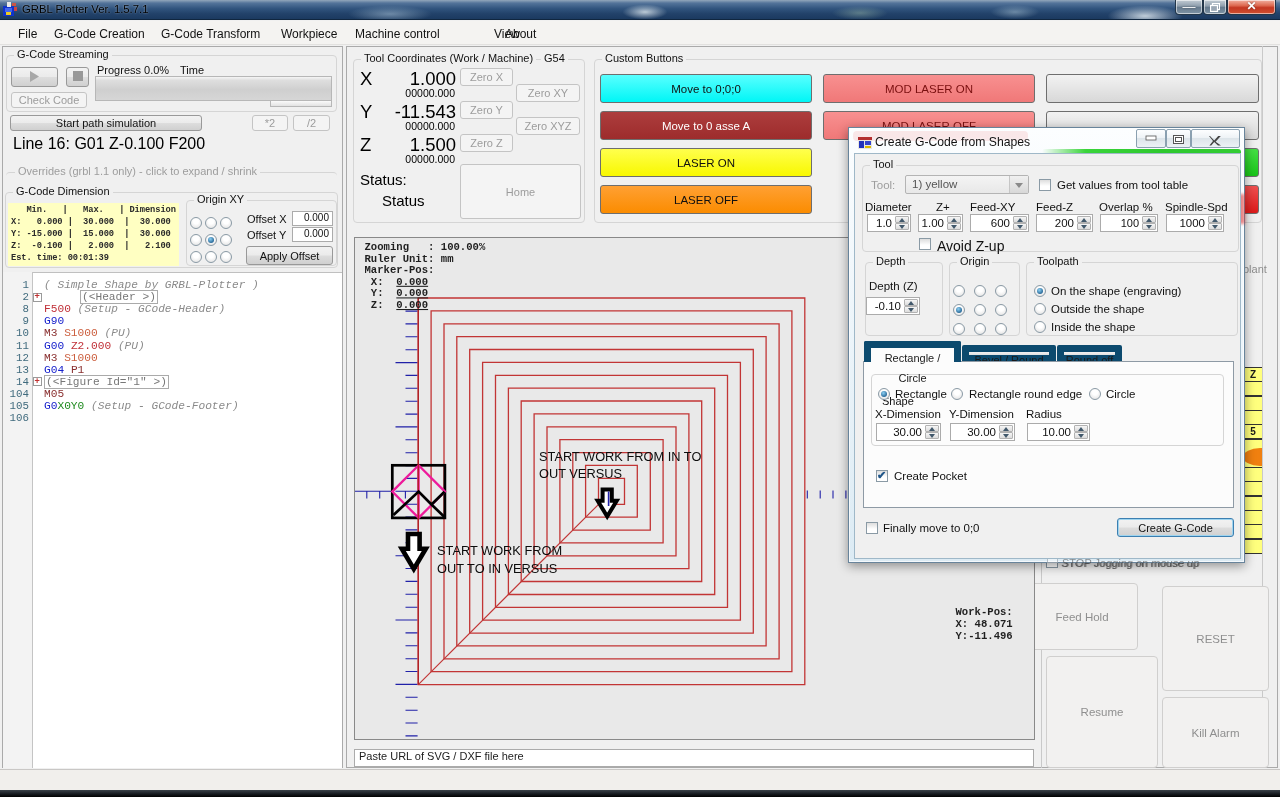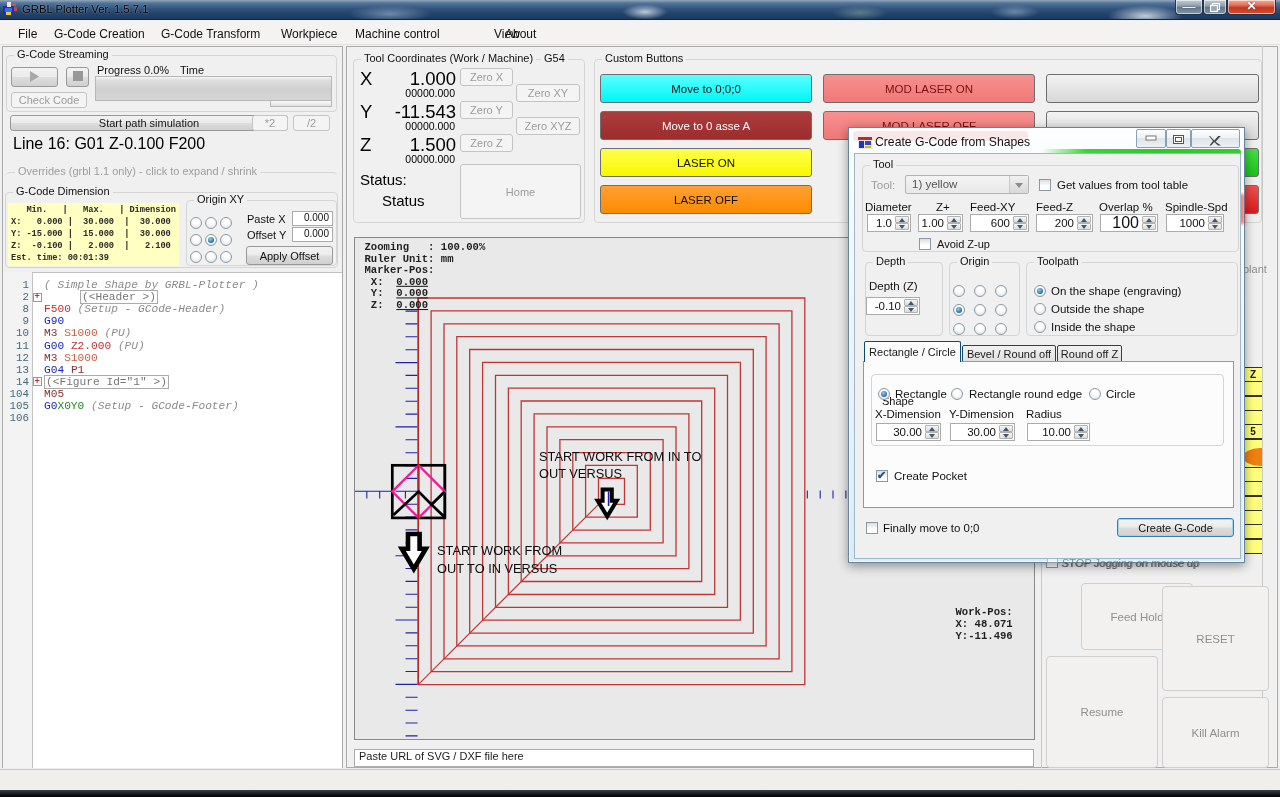--- a/index.html
+++ b/index.html
@@ -87,21 +87,21 @@
 .dcap{position:absolute;top:1px;height:19px;border:1px solid #8aa0b0;border-radius:2px;
  background:linear-gradient(180deg,#fdfeff 0%,#eef3f6 45%,#dde5ea 50%,#ecf1f5 100%);text-align:center;}
 .dcap svg{display:block;margin:5px auto 0;}
 #dclient{position:absolute;left:5px;top:25px;width:387px;height:406px;background:#f0f0f0;border:1px solid #9fb8c8;font-size:11px;}
 #dclient .glbl.dg{background:#f0f0f0;}
 #combo{position:absolute;left:50px;top:21px;width:124px;height:19px;border:1px solid #b4b4b4;background:linear-gradient(180deg,#f4f4f4,#e8e8e8);border-radius:2px;}
 #combo>span:first-child{position:absolute;left:6px;top:2px;font-size:11.5px;color:#555;}
 #comboarr{position:absolute;right:0;top:0;width:19px;height:17px;background:linear-gradient(180deg,#f0f0f0,#d8d8d8);border-left:1px solid #c6c6c6;}
 #comboarr b{position:absolute;left:5px;top:7px;width:0;height:0;border:4px solid transparent;border-top:5px solid #8a8a8a;}
 #tabpage{position:absolute;left:8px;top:207px;width:371px;height:147px;background:#fcfcfc;border:1px solid #8e9aa5;}
-.tab{position:absolute;border:1px solid #0c4a6e;font-size:11px;text-align:center;background:linear-gradient(180deg,#f2f2f2,#e0e0e0);line-height:17px;border-radius:2px 2px 0 0;}
+.tab{position:absolute;border:7px solid #0c4a6e;font-size:11px;text-align:center;background:linear-gradient(180deg,#f2f2f2,#e0e0e0);line-height:17px;border-radius:2px 2px 0 0;}
 .tab.on{background:#fcfcfc;border-bottom:none;line-height:20px;z-index:2;}
 #dclient .grp{border-color:#d5d5d5;}
 #dclient .lbl{top-margin:0;}
 .nud{position:absolute;border:1px solid #ababab;background:#fff;}
 .nv{position:absolute;right:18px;top:0;color:#111;}
 .spu,.spd{position:absolute;right:1px;width:14px;height:7px;border:1px solid #b2b2b2;border-radius:1px;background:linear-gradient(180deg,#f6f6f6,#dcdcdc);}
 .spu{top:1px;}
 .spd{bottom:1px;}
 .spu b{position:absolute;left:3px;top:1px;width:0;height:0;border:3.5px solid transparent;border-top:none;border-bottom:4px solid #41586b;}
 .spd b{position:absolute;left:3px;top:1px;width:0;height:0;border:3.5px solid transparent;border-bottom:none;border-top:4px solid #41586b;}
@@ -152,21 +152,21 @@
         <rect width="10" height="10" fill="#989898"></rect>
       </svg></span>
   </div>
 <div class="btn dis" style="left:11px;top:92px;width:76px;height:16px;">
     <span style="">Check Code</span>
   </div>
 <div class="lbl" style="left:97px;top:64px;">Progress 0.0%</div>
 <div class="lbl" style="left:180px;top:64px;">Time</div>
 <div id="pbar1"></div>
 <div id="pbar2"></div>
-<div class="btn" style="left:10px;top:115px;width:278px;height:16px;">
+<div class="btn" style="left:10px;top:115px;width:192px;height:16px;">
     <span style="">Start path simulation</span>
   </div>
 <div class="btn dis" style="left:252px;top:115px;width:36px;height:16px;">
     <span style="">*2</span>
   </div>
 <div class="btn dis" style="left:293px;top:115px;width:37px;height:16px;">
     <span style="">/2</span>
   </div>
 <div id="lineinfo">Line 16: G01 Z-0.100 F200</div>
 <div class="grp" style="left:6px;top:172px;width:331px;height:24px;border-bottom:none;border-left:none;border-right:none"></div>
@@ -184,21 +184,21 @@
 <div class="glbl" style="left:194px;top:193px;">Origin XY</div>
 <div class="radio" style="left:190px;top:217px;"></div>
 <div class="radio" style="left:205px;top:217px;"></div>
 <div class="radio" style="left:220px;top:217px;"></div>
 <div class="radio" style="left:190px;top:234px;"></div>
 <div class="radio sel" style="left:205px;top:234px;"></div>
 <div class="radio" style="left:220px;top:234px;"></div>
 <div class="radio" style="left:190px;top:251px;"></div>
 <div class="radio" style="left:205px;top:251px;"></div>
 <div class="radio" style="left:220px;top:251px;"></div>
-<div class="lbl" style="left:247px;top:213px;">Paste X</div>
+<div class="lbl" style="left:247px;top:213px;">Offset X</div>
 <div class="field" style="left:292px;top:211px;width:41px;height:15px;">0.000</div>
 <div class="lbl" style="left:247px;top:229px;">Offset Y</div>
 <div class="field" style="left:292px;top:227px;width:41px;height:15px;">0.000</div>
 <div class="btn" style="left:246px;top:246px;width:87px;height:19px;">
     <span style="">Apply Offset</span>
   </div>
 <div id="editor"></div>
 <div id="edmargin"></div>
 <div id="edline"></div>
 <div class="lnum" style="top:279.0px;">1</div>
@@ -309,21 +309,21 @@
     <div class="jcell" style="top:100.1px;"></div>
     <div class="jcell" style="top:114.4px;"></div>
     <div class="jcell" style="top:128.7px;"></div>
     <div class="jcell" style="top:143.0px;"></div>
     <div class="jcell" style="top:157.3px;"></div>
     <div class="jcell" style="top:171.6px;"></div>
     <div id="jorange"></div>
   </div>
 <div class="cbox" style="left:1046px;top:556px;"></div>
 <div class="lbl" style="left:1061px;top:557px;color:#6f6f6f;">STOP Jogging on mouse up</div>
-<div class="btn big dis" style="left:1081px;top:583px;width:112px;height:67px;">
+<div class="btn big dis" style="left:1026px;top:583px;width:112px;height:67px;">
     <span style="">Feed Hold</span>
   </div>
 <div class="btn big dis" style="left:1162px;top:586px;width:107px;height:105px;">
     <span style="">RESET</span>
   </div>
 <div class="btn big dis" style="left:1046px;top:656px;width:112px;height:112px;">
     <span style="">Resume</span>
   </div>
 <div class="btn big dis" style="left:1162px;top:697px;width:107px;height:71px;">
     <span style="">Kill Alarm</span>
@@ -436,39 +436,39 @@
       <div class="nud" style="left:181px;top:60px;width:57px;height:18px;">
         <span class="nv" style="font-size:11.5px;line-height:16px;">200</span>
         <span class="spu">
           <b></b>
         </span>
         <span class="spd">
           <b></b>
         </span>
       </div>
       <div class="nud" style="left:245px;top:60px;width:58px;height:18px;">
-        <span class="nv" style="font-size:16px;line-height:16px;">100</span>
+        <span class="nv" style="font-size:11px;line-height:16px;">100</span>
         <span class="spu">
           <b></b>
         </span>
         <span class="spd">
           <b></b>
         </span>
       </div>
       <div class="nud" style="left:311px;top:60px;width:58px;height:18px;">
         <span class="nv" style="font-size:11.5px;line-height:16px;">1000</span>
         <span class="spu">
           <b></b>
         </span>
         <span class="spd">
           <b></b>
         </span>
       </div>
       <div class="cbox" style="left:64px;top:84px;"></div>
-      <div class="lbl" style="left:82px;top:84px;font-size:11px;">Avoid Z-up</div>
+      <div class="lbl" style="left:82px;top:84px;font-size:14px;">Avoid Z-up</div>
       <div class="grp" style="left:10px;top:108px;width:78px;height:74px;"></div>
       <div class="glbl dg" style="left:18px;top:101px;">Depth</div>
       <div class="lbl" style="left:14px;top:126px;font-size:11.5px;">Depth (Z)</div>
       <div class="nud" style="left:11px;top:143px;width:54px;height:18px;">
         <span class="nv" style="font-size:11.5px;line-height:16px;">-0.10</span>
         <span class="spu">
           <b></b>
         </span>
         <span class="spd">
           <b></b>

